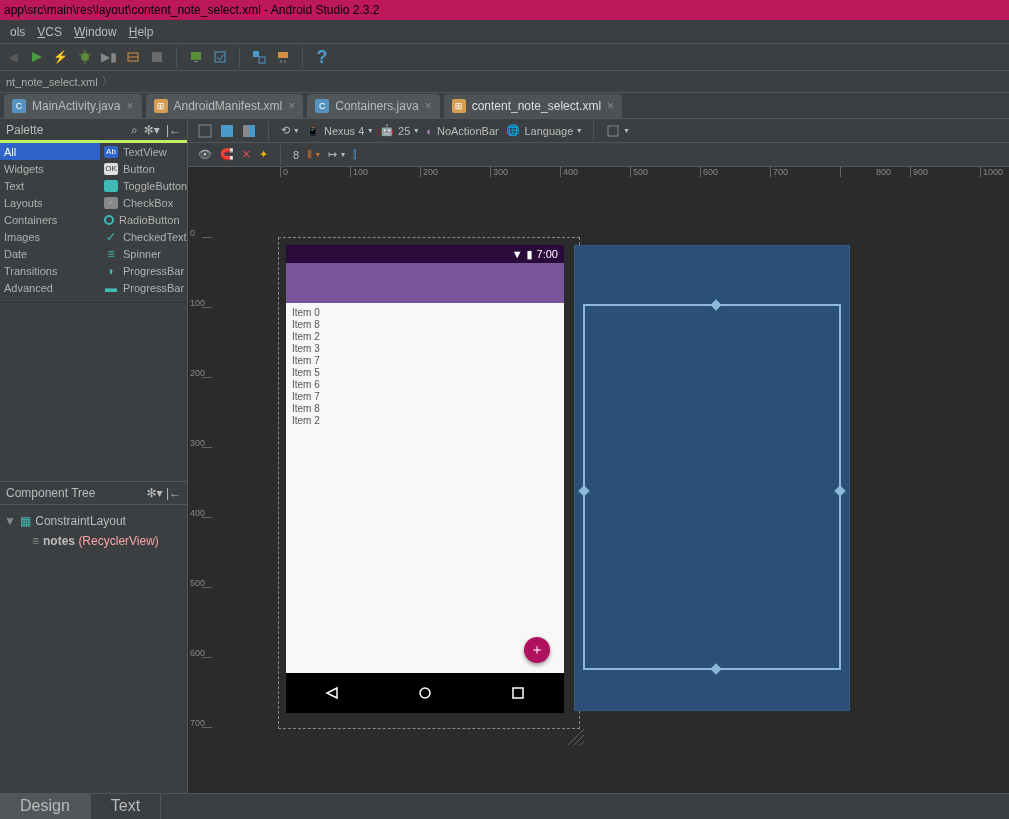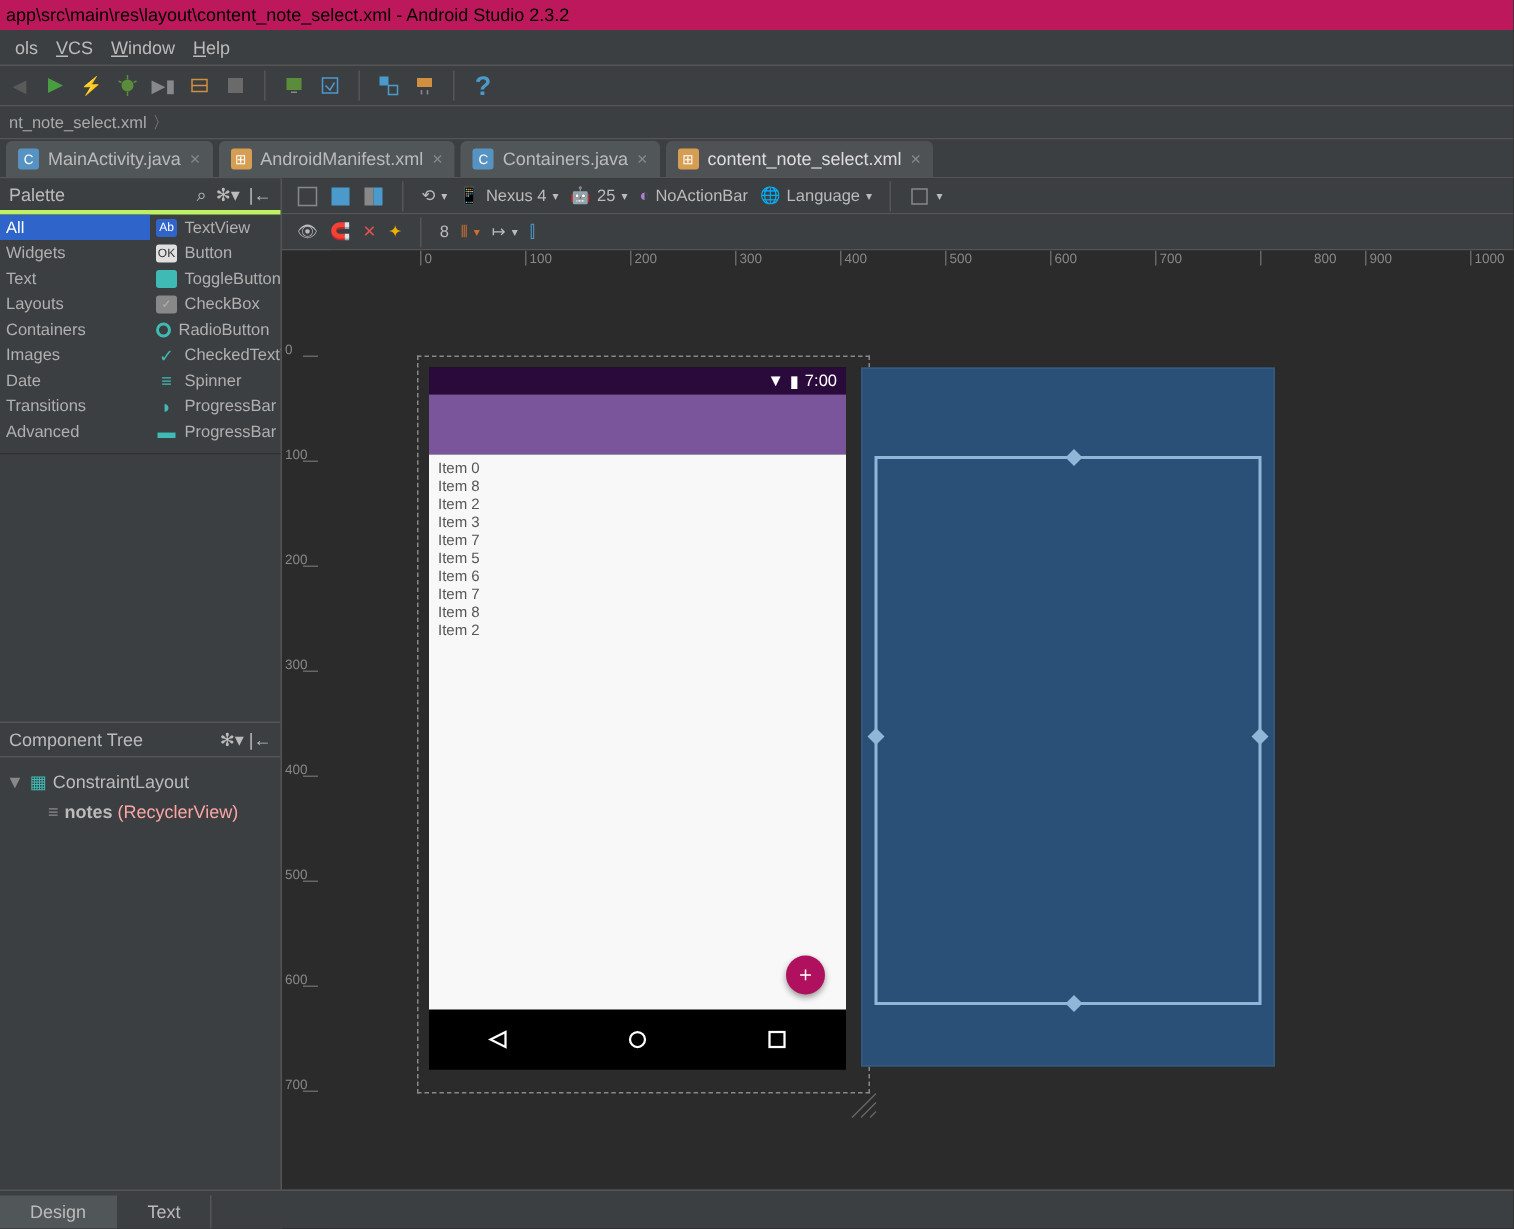--- a/index.html
+++ b/index.html
@@ -62,21 +62,21 @@
 .appbar { height: 40px; background: #7b559b; }
 .content { background: #f8f8f8; height: 370px; padding: 4px 6px; position: relative; }
 .list-item { font-size: 10px; color: #555; line-height: 12px; }
 .fab { position: absolute; right: 14px; bottom: 10px; width: 26px; height: 26px; border-radius: 50%; background: #b0115e; display: flex; align-items: center; justify-content: center; color: #fff; font-size: 14px; box-shadow: 0 2px 4px rgba(0,0,0,.4); }
 .navbar { height: 40px; background: #000; display: flex; align-items: center; justify-content: space-around; color: #fff; }
 .nav-ic { width: 14px; height: 14px; }
 .blueprint { position: absolute; top: 60px; left: 348px; width: 276px; height: 466px; background: #2a5078; border: 1px solid #335a80; }
 .bp-sel { position: absolute; border: 2px solid #8fb8d8; }
 .bp-handle { position: absolute; width: 8px; height: 8px; background: #8fb8d8; transform: rotate(45deg); }
 .bottom-tabs { position: absolute; bottom: 0; left: 0; right: 0; height: 26px; background: #3c3f41; display: flex; align-items: flex-end; border-top: 1px solid #555; }
-.btab { padding: 4px 20px; font-size: 12px; color: #bbb; cursor: pointer; border-right: 1px solid #555; }
+.btab { padding: 4px 20px; font-size: 16px; color: #bbb; cursor: pointer; border-right: 1px solid #555; }
 .btab.active { background: #515658; }
 </style>
 </head>
 <body>
 
 <div class="title-bar">
   <span>app\src\main\res\layout\content_note_select.xml - Android Studio 2.3.2</span>
 </div>
 
 <div class="menu-bar">

